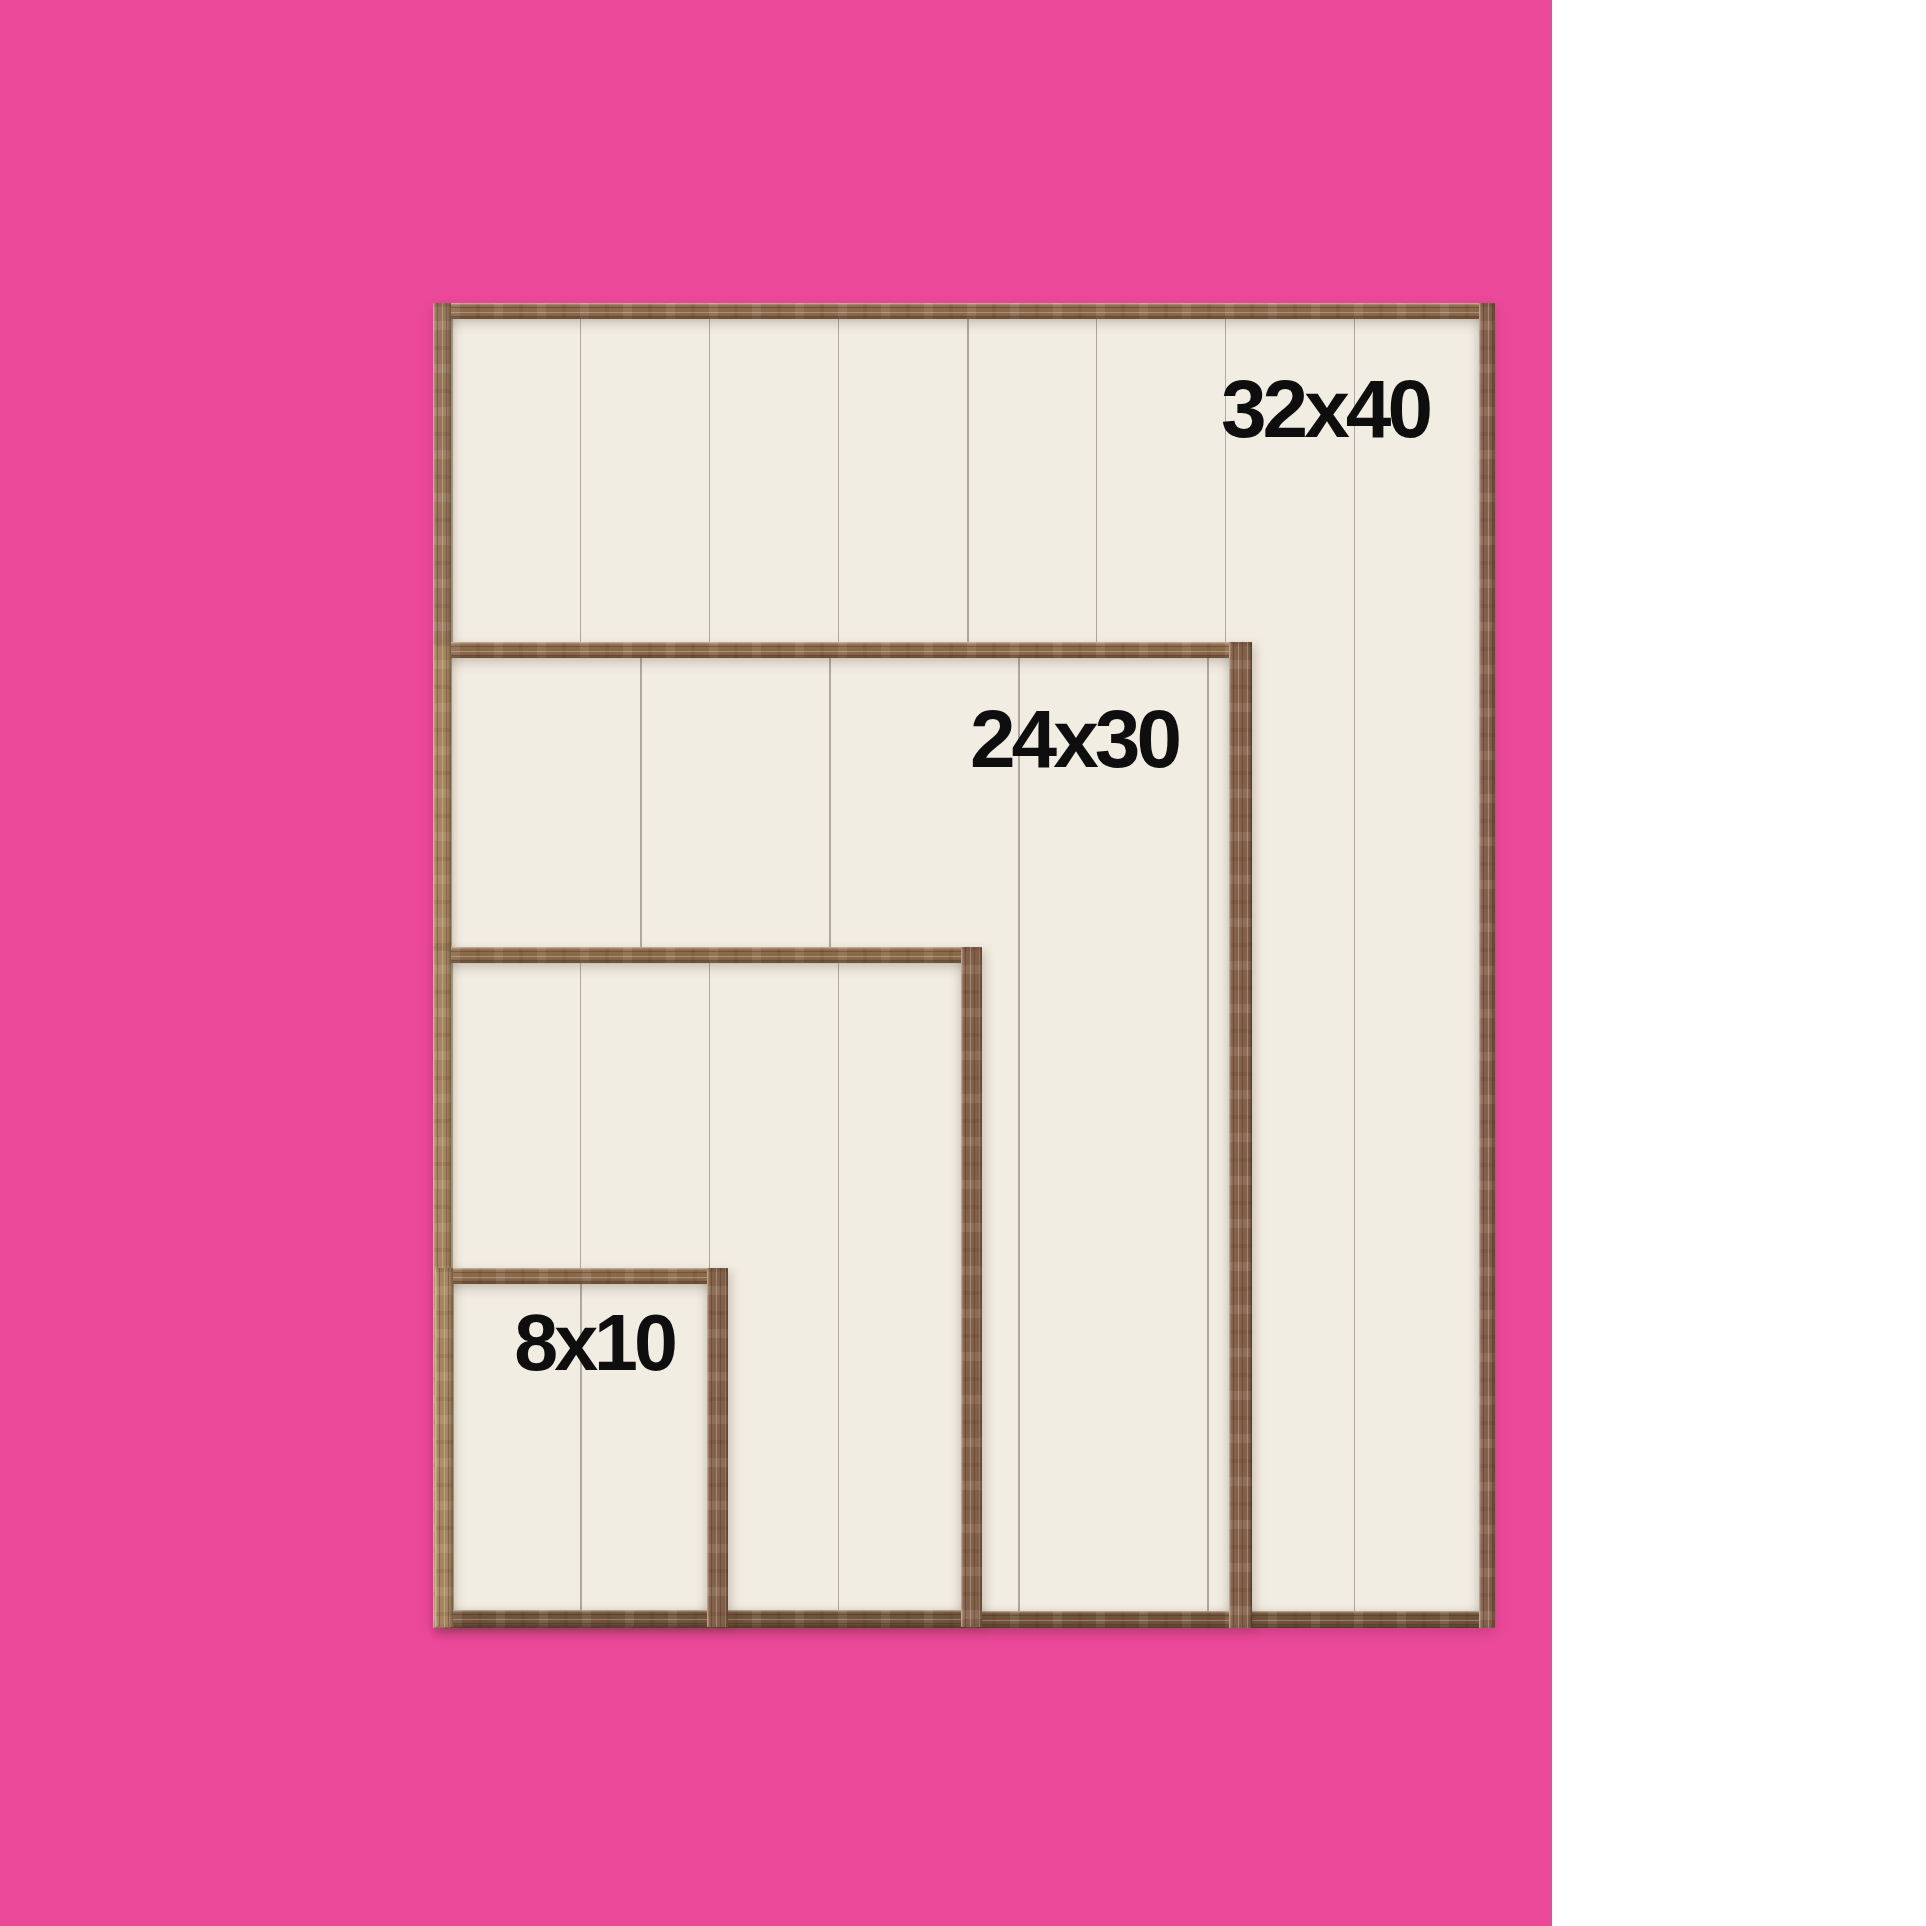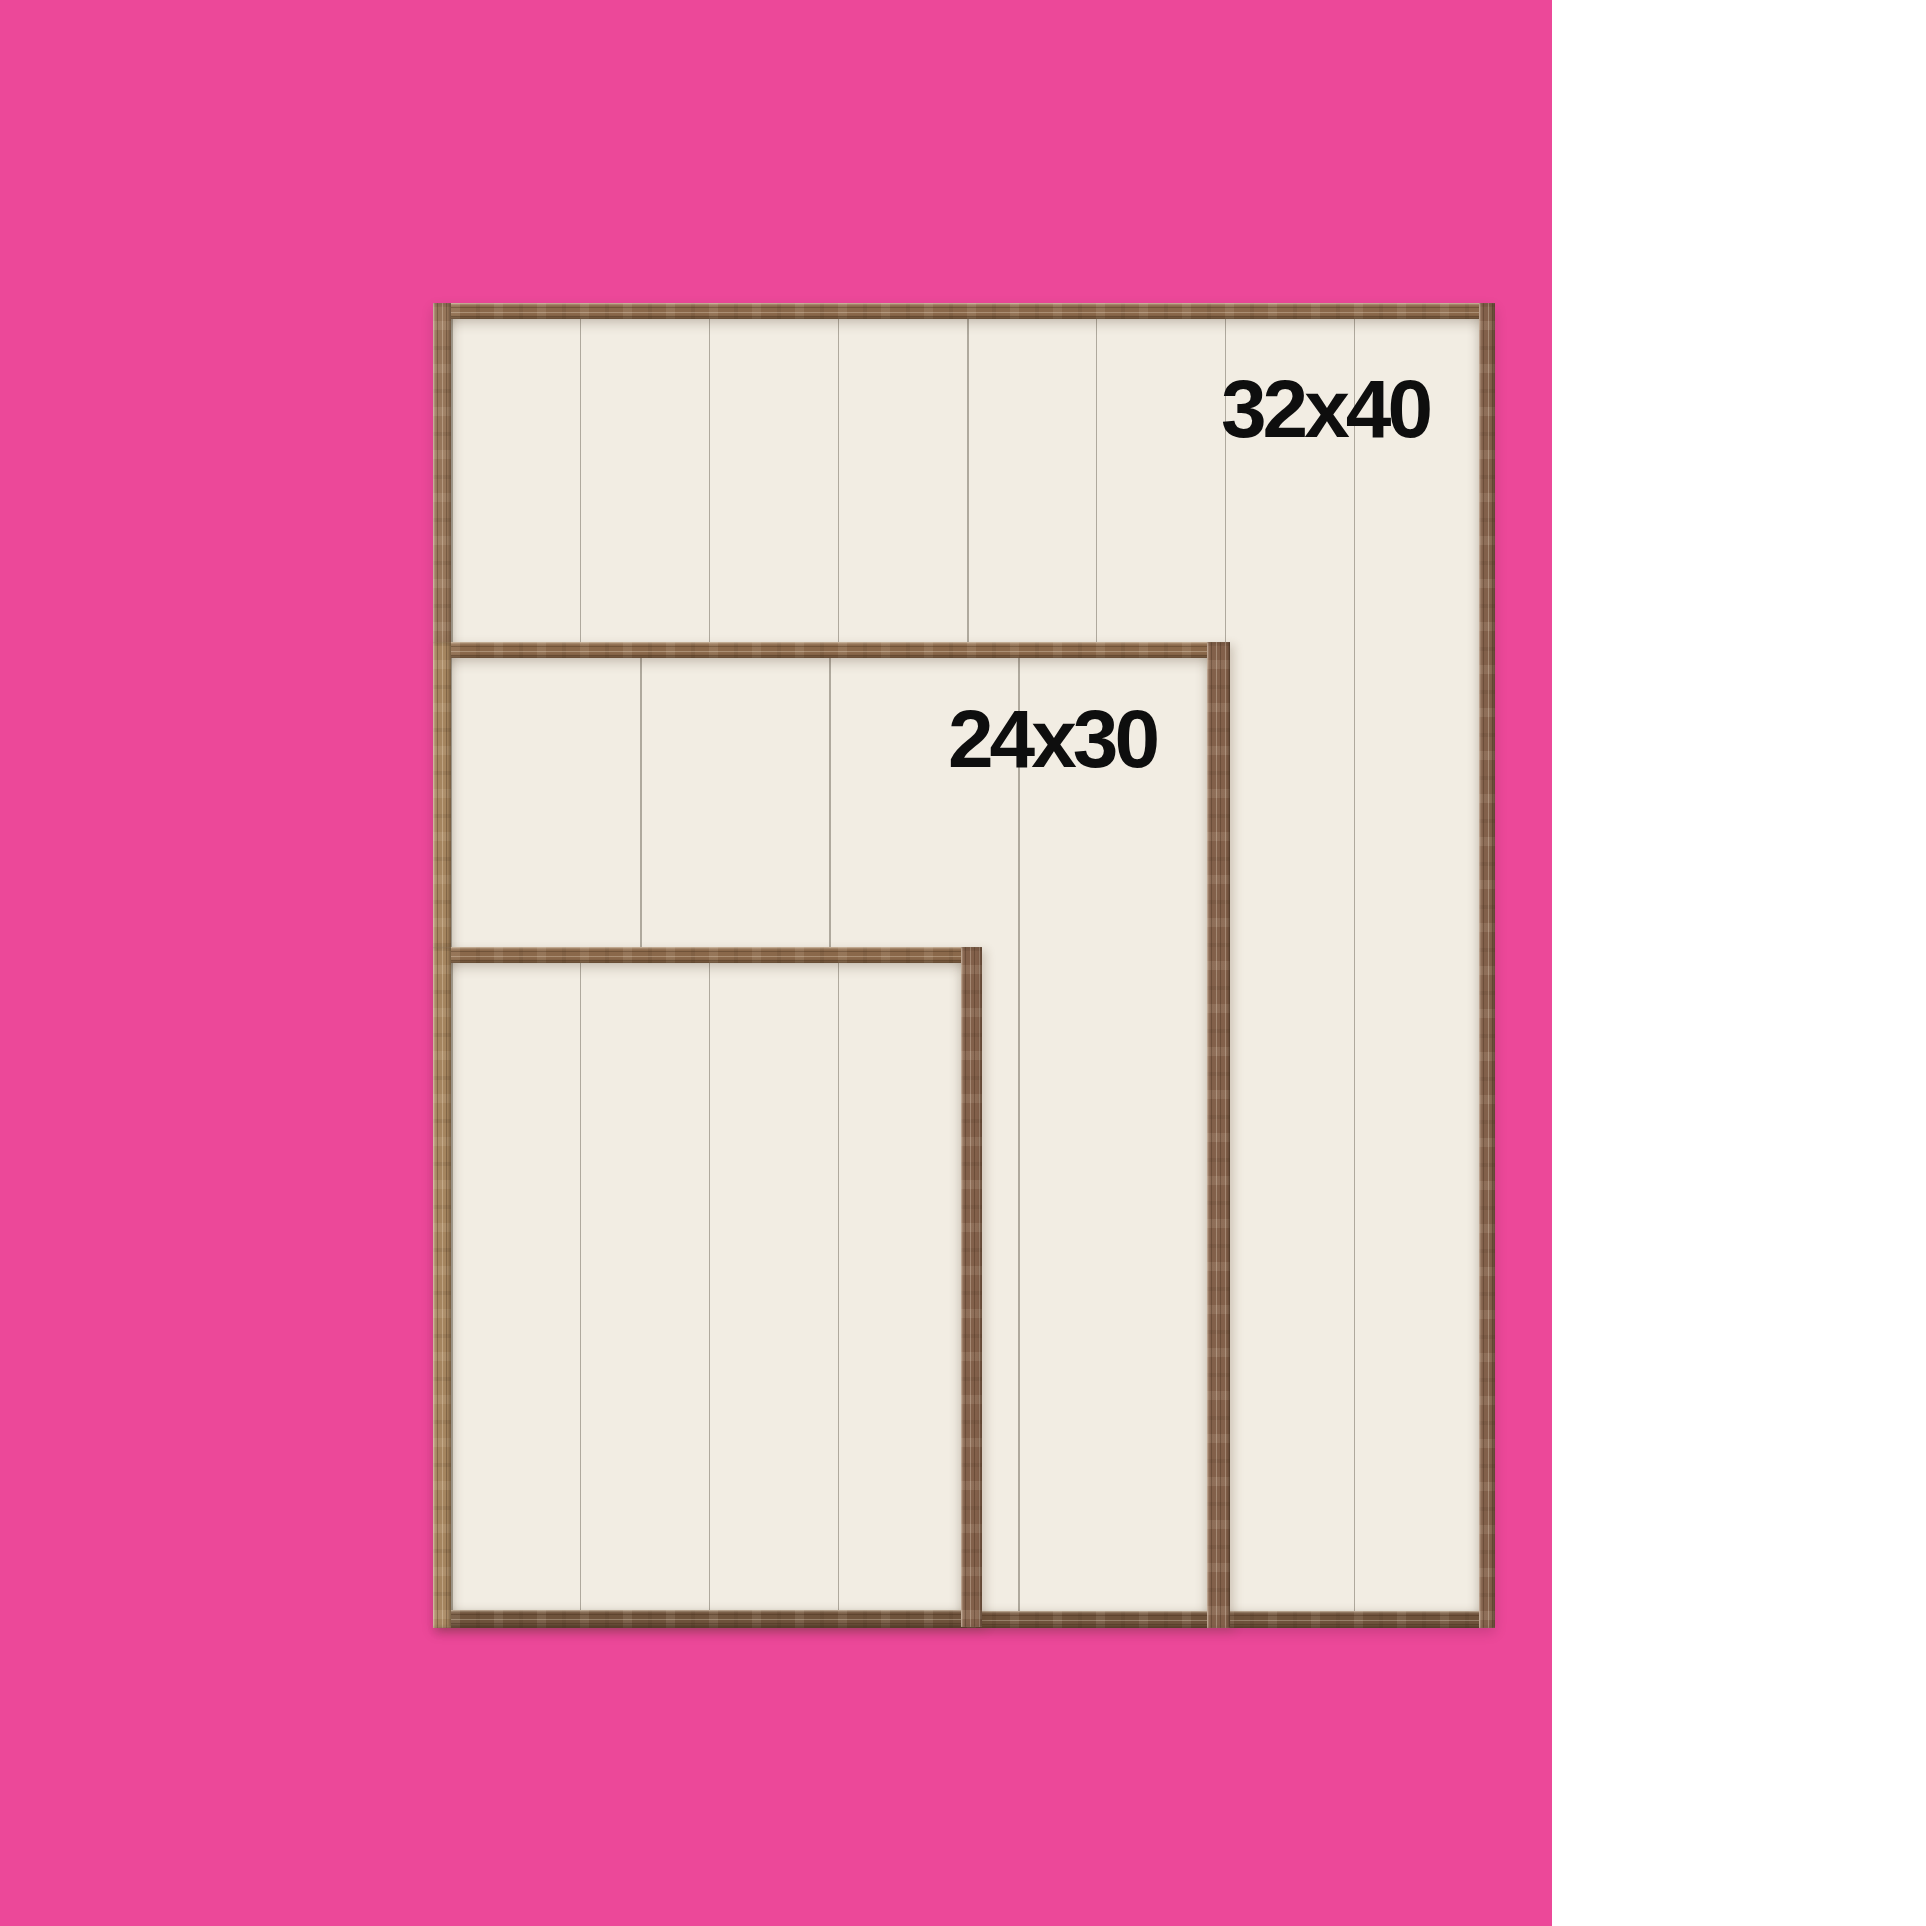--- a/index.html
+++ b/index.html
@@ -6,21 +6,21 @@
   .canvas{
     position:relative;
     width:1552px;height:1927px;
     background:#ec4899;
     font-family:"Liberation Sans",sans-serif;
     overflow:hidden;
   }
   .frame{position:absolute;}
   
   .f32{left:433px;top:303px;width:1062px;height:1325px;box-shadow:0 5px 12px rgba(0,0,0,.14);}
-  .f24{left:433px;top:642px;width:797px;height:986px;}
+  .f24{left:433px;top:642px;width:797px;height:986px;padding-left:22px;}
   .f16{left:433px;top:947px;width:549px;height:680px;}
   .f8 {left:435px;top:1268px;width:293px;height:359px;}
   .f24,.f16,.f8{box-shadow:4px 3px 9px rgba(90,66,42,.22);}
 
   
   .interior{
     position:absolute;
     background-color:#f2ede3;
     box-shadow:
       inset 0 11px 14px -8px rgba(70,50,30,.33),
@@ -102,15 +102,23 @@
   </div>
 
   <div class="frame f16">
     <div class="interior"></div>
     <div class="wood h top"></div>
     <div class="wood h bottom"></div>
     <div class="wood v left"></div>
     <div class="wood v right"></div>
   </div>
 
+  <div class="frame f8">
+    <div class="interior"></div>
+    <div class="wood h top"></div>
+    <div class="wood h bottom"></div>
+    <div class="wood v left"></div>
+    <div class="wood v right"></div>
+    <div class="size-label">8x10</div>
+  </div>
 
 </div>
 
 
 </body></html>

